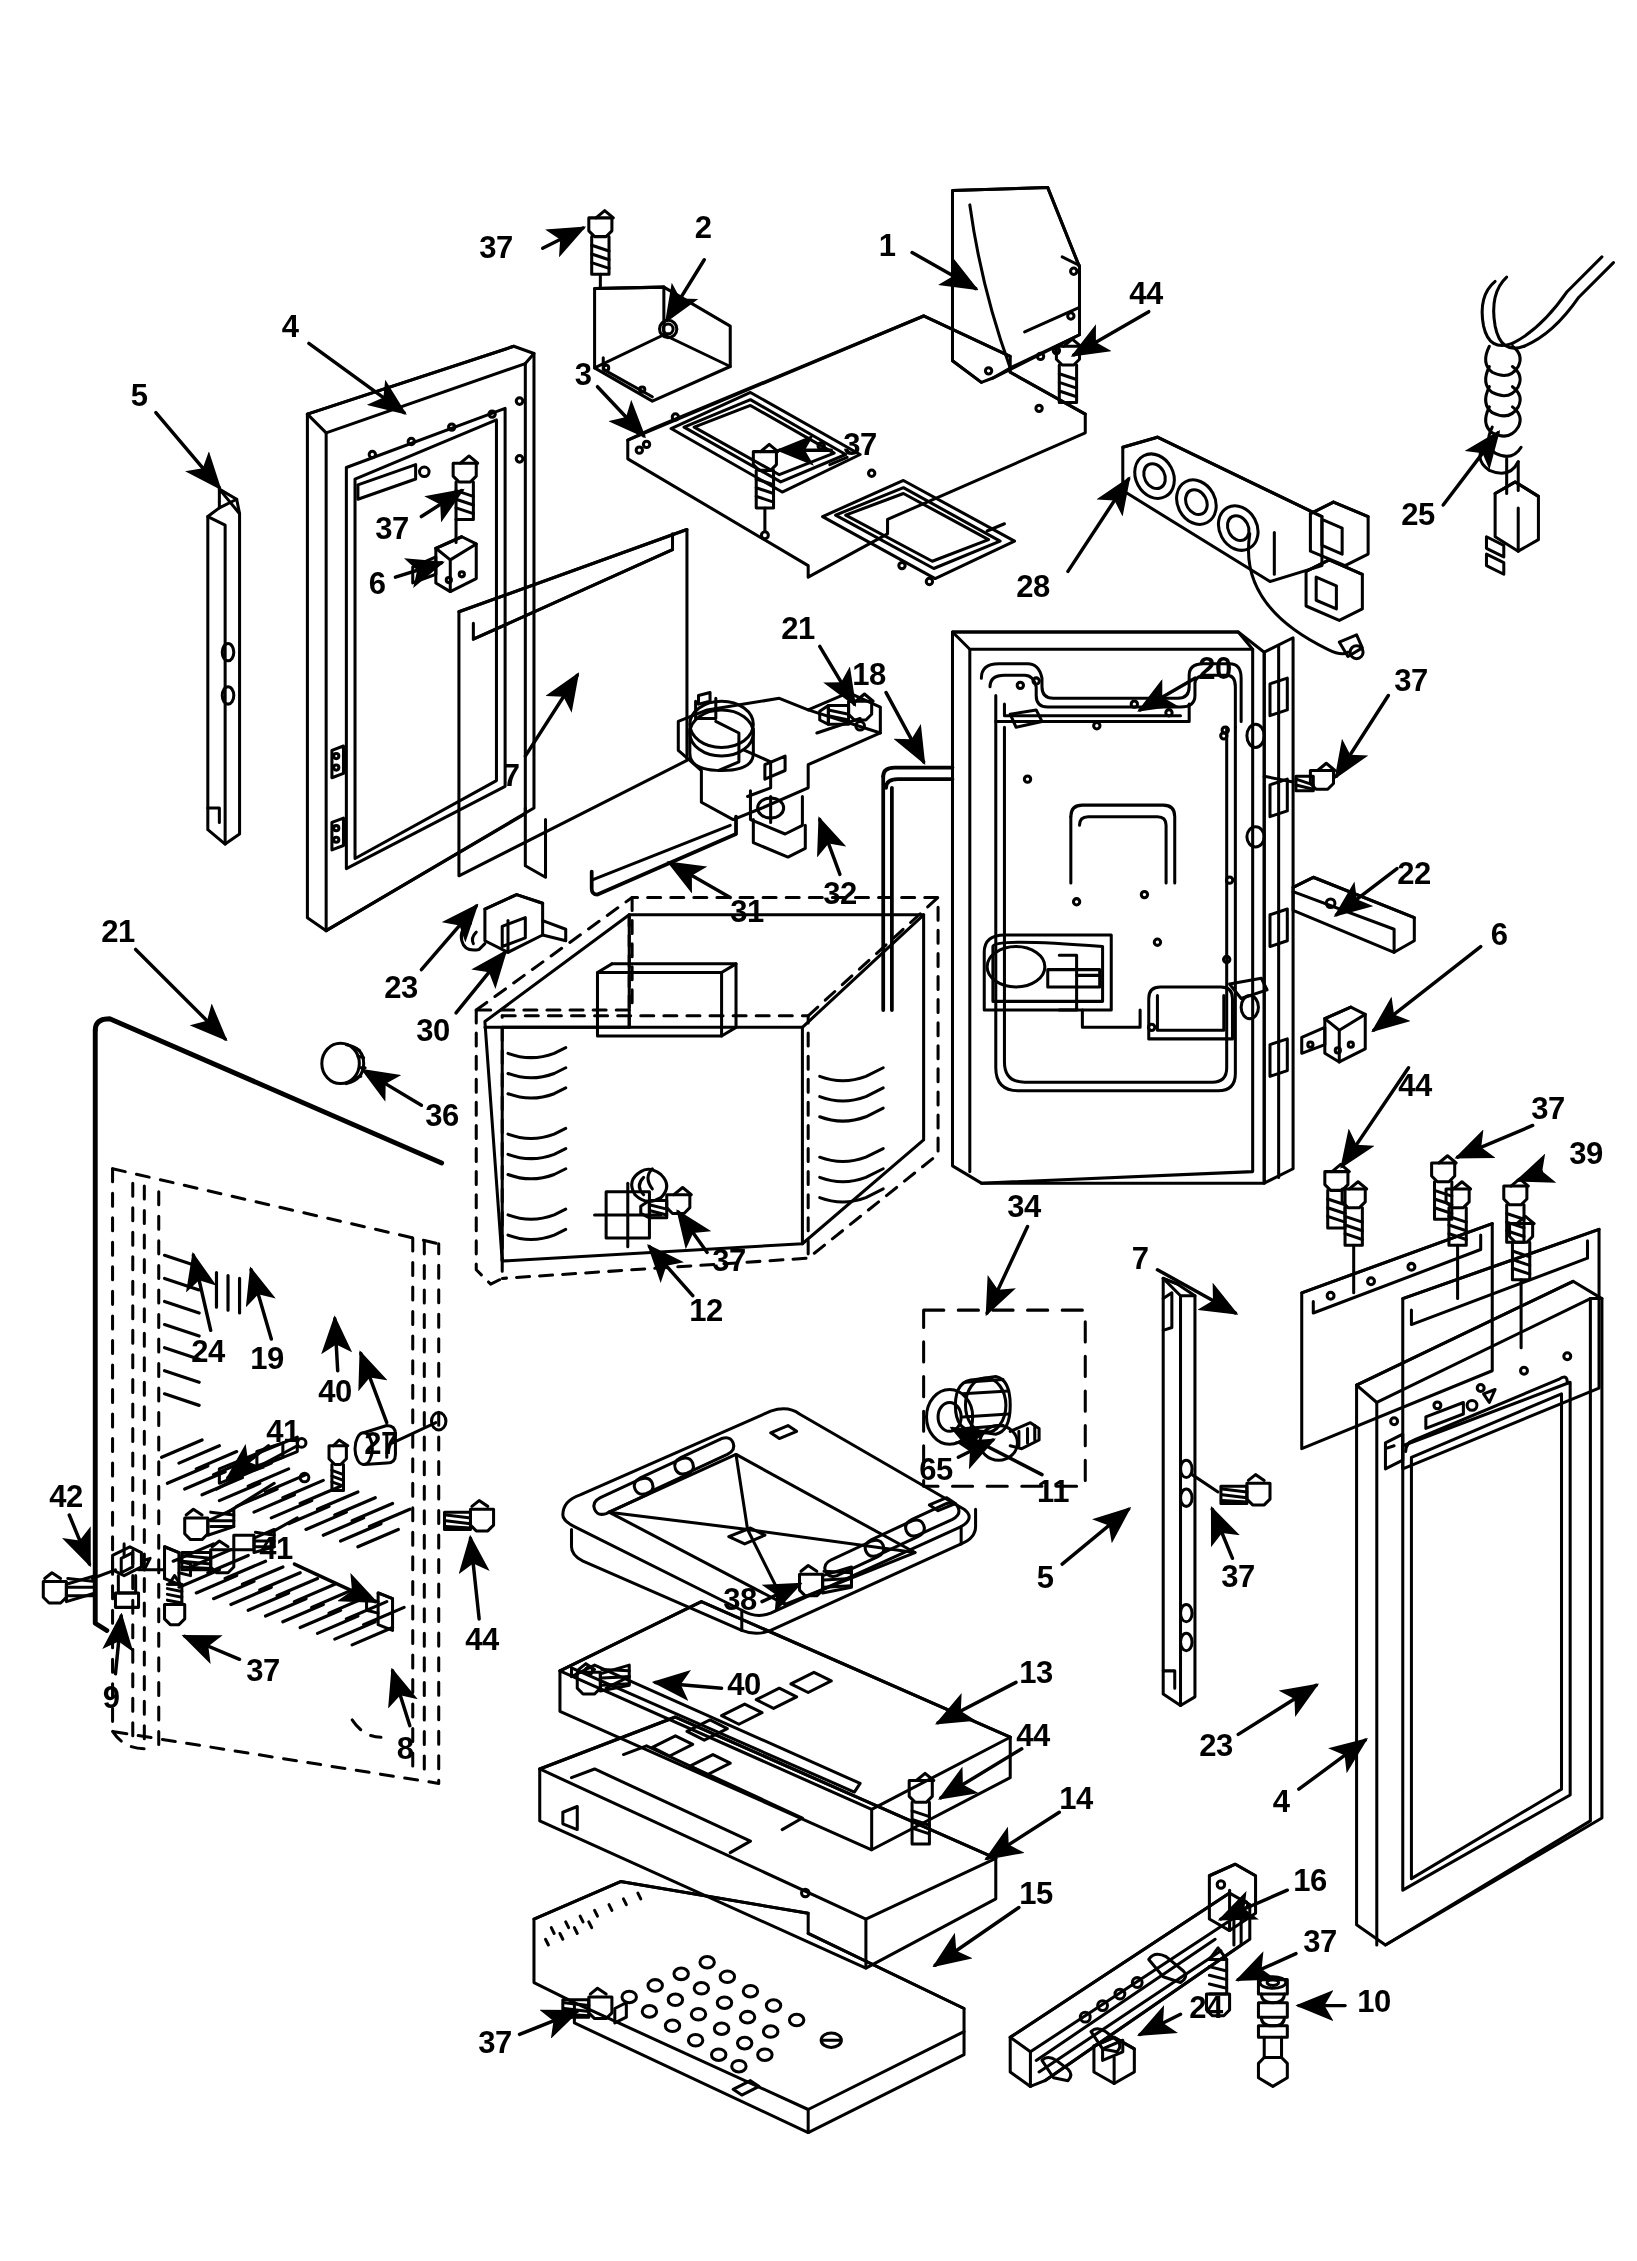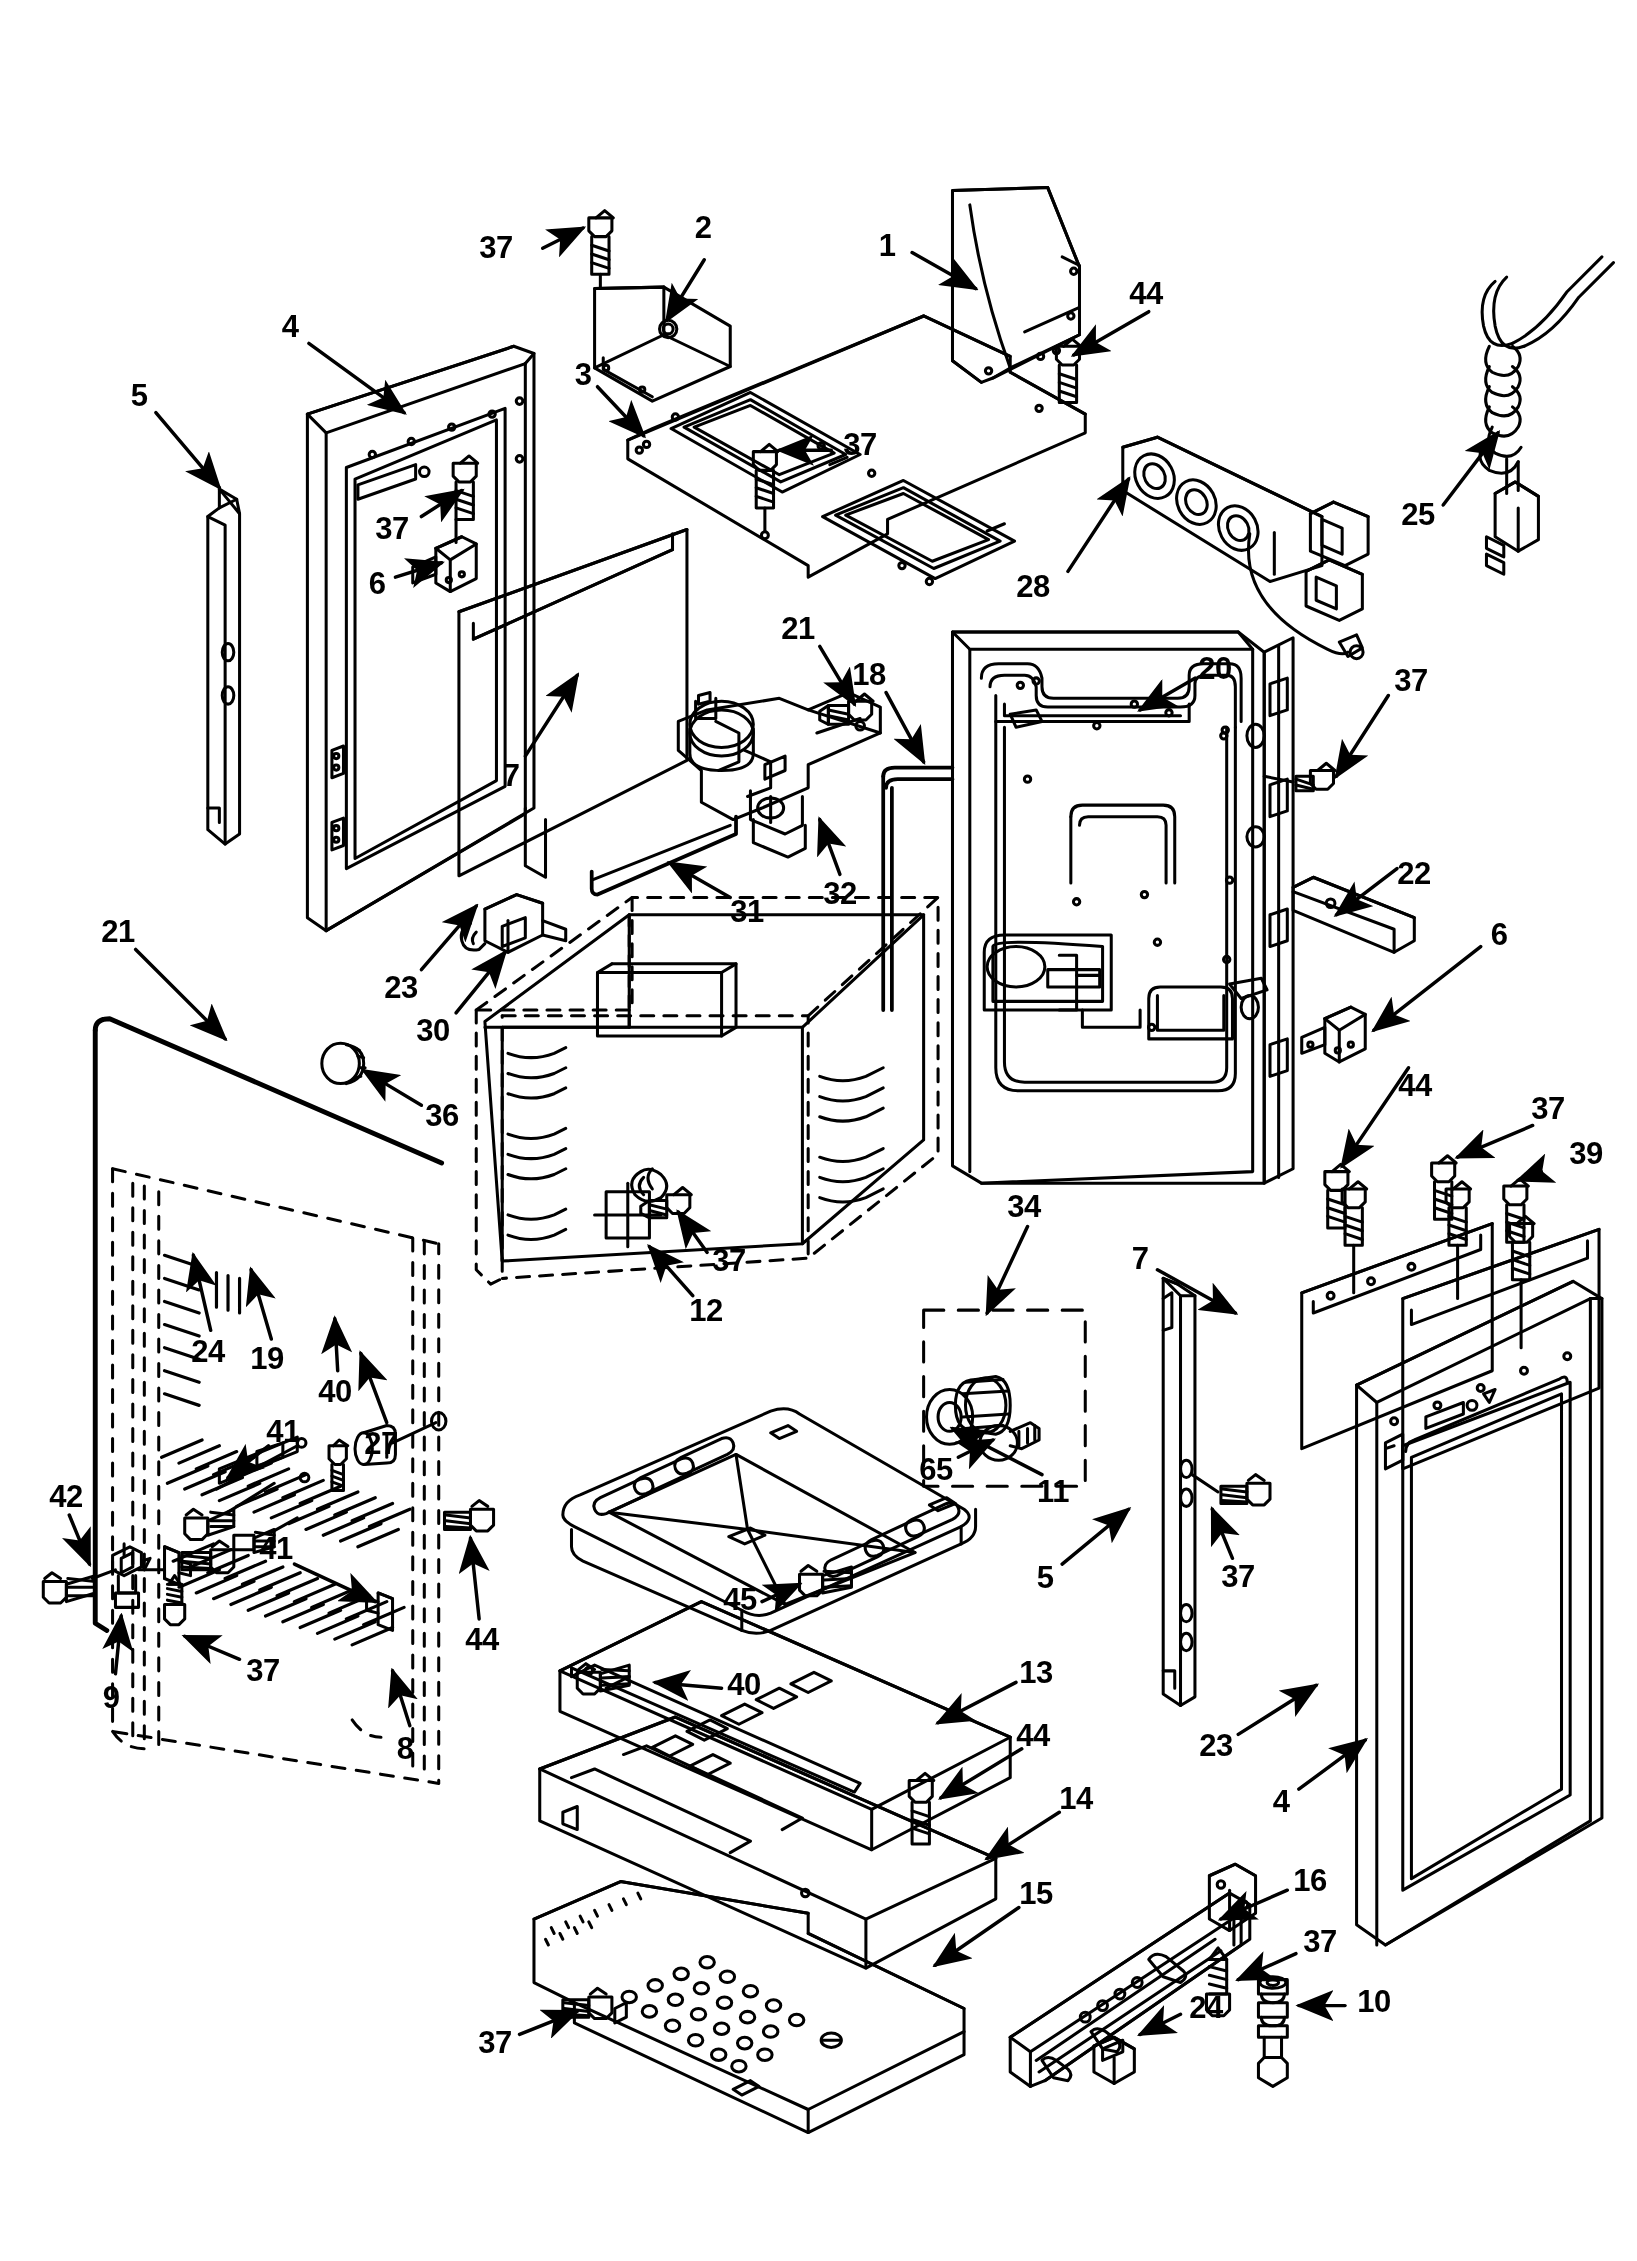--- a/index.html
+++ b/index.html
@@ -904,21 +904,21 @@
   <div class="callout" style="left: 208px; top: 1351px;">24</div>
   <div class="callout" style="left: 267px; top: 1358px;">19</div>
   <div class="callout" style="left: 706px; top: 1310px;">12</div>
   <div class="callout" style="left: 335px; top: 1391px;">40</div>
   <div class="callout" style="left: 381px; top: 1443px;">27</div>
   <div class="callout" style="left: 283px; top: 1431px;">41</div>
   <div class="callout" style="left: 936px; top: 1469px;">65</div>
   <div class="callout" style="left: 1053px; top: 1491px;">11</div>
   <div class="callout" style="left: 66px; top: 1496px;">42</div>
   <div class="callout" style="left: 276px; top: 1548px;">41</div>
-  <div class="callout" style="left: 740px; top: 1599px;">45</div>
+  <div class="callout" style="left: 740px; top: 1599px;">38</div>
   <div class="callout" style="left: 1045px; top: 1577px;">5</div>
   <div class="callout" style="left: 1238px; top: 1576px;">37</div>
   <div class="callout" style="left: 482px; top: 1639px;">44</div>
   <div class="callout" style="left: 263px; top: 1670px;">37</div>
   <div class="callout" style="left: 111px; top: 1697px;">9</div>
   <div class="callout" style="left: 744px; top: 1684px;">40</div>
   <div class="callout" style="left: 1036px; top: 1672px;">13</div>
   <div class="callout" style="left: 405px; top: 1748px;">8</div>
   <div class="callout" style="left: 1216px; top: 1745px;">23</div>
   <div class="callout" style="left: 1033px; top: 1735px;">44</div>

